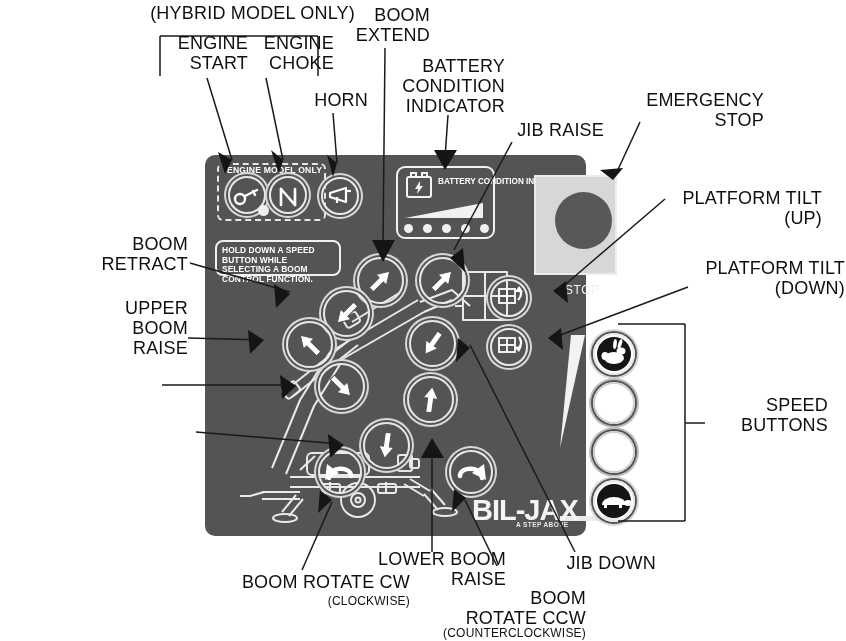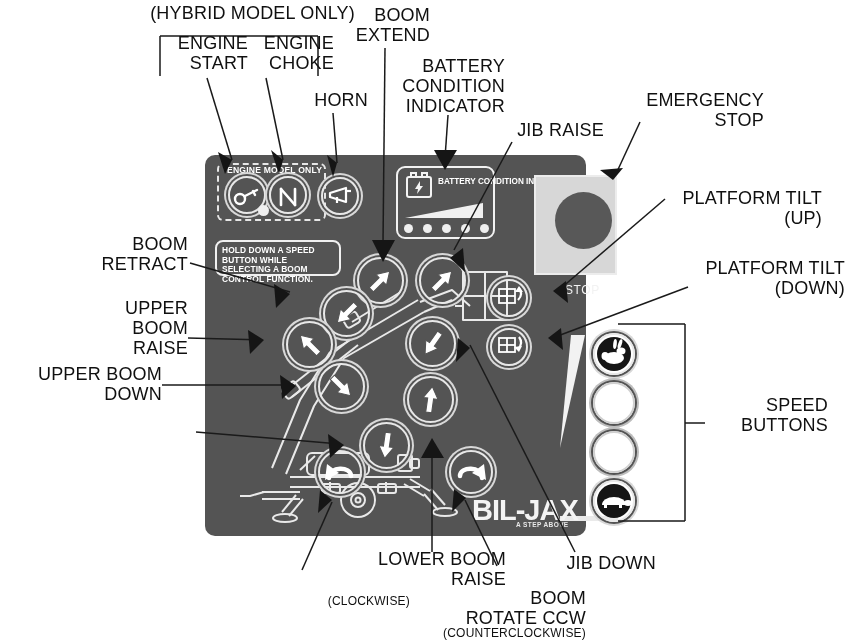--- a/index.html
+++ b/index.html
@@ -344,22 +344,21 @@
 (UP)</div>
   <div class="lbl c" style="left:683px;top:258px;width:162px;">PLATFORM TILT
 (DOWN)</div>
   <div class="lbl c" style="left:706px;top:395px;width:122px;">SPEED
 BUTTONS</div>
   <div class="lbl r" style="left:74px;top:234px;width:114px;">BOOM
 RETRACT</div>
   <div class="lbl r" style="left:76px;top:298px;width:112px;">UPPER
 BOOM
 RAISE</div>
-  <div class="lbl c" style="left:14px;top:364px;width:148px;">UPPER BOOM
-DOWN</div>
+  <div class="lbl c" style="left:192px;top:572px;width:218px;">BOOM ROTATE CW</div>
   <div class="lbl c sub" style="left:192px;top:594px;width:218px;">(CLOCKWISE)</div>
   <div class="lbl c" style="left:360px;top:549px;width:146px;">LOWER BOOM
 RAISE</div>
   <div class="lbl c" style="left:412px;top:588px;width:174px;">BOOM
 ROTATE CCW</div>
   <div class="lbl c" style="left:534px;top:553px;width:122px;">JIB DOWN</div>
   <div class="lbl c sub" style="left:412px;top:626px;width:174px;">(COUNTERCLOCKWISE)</div>
 
 </div>
 

